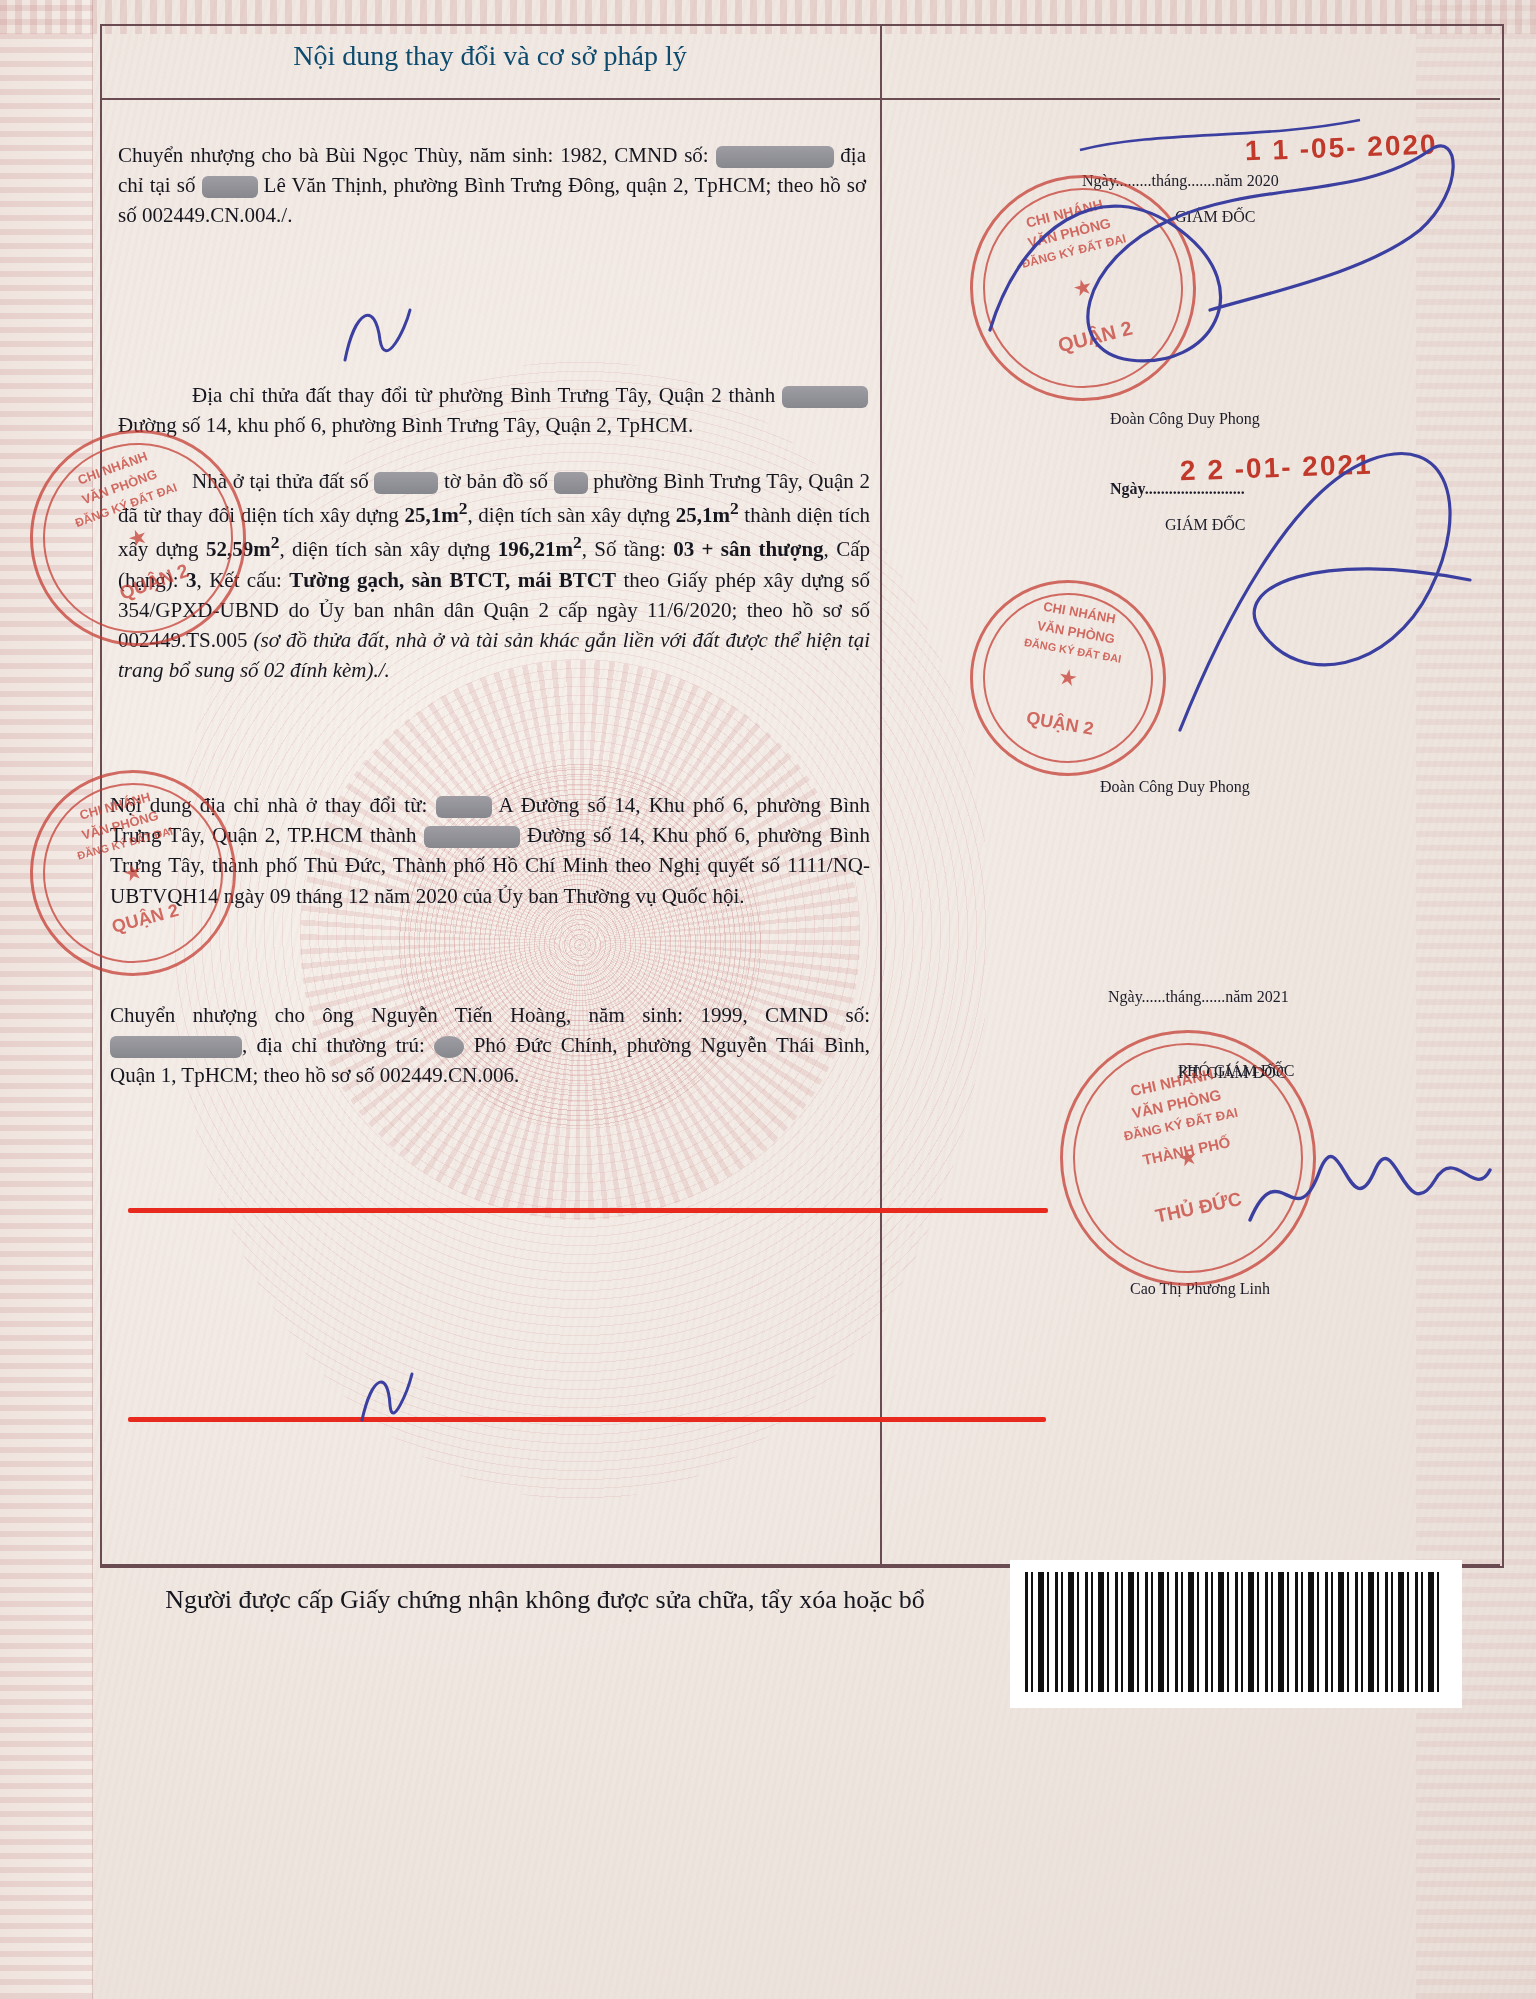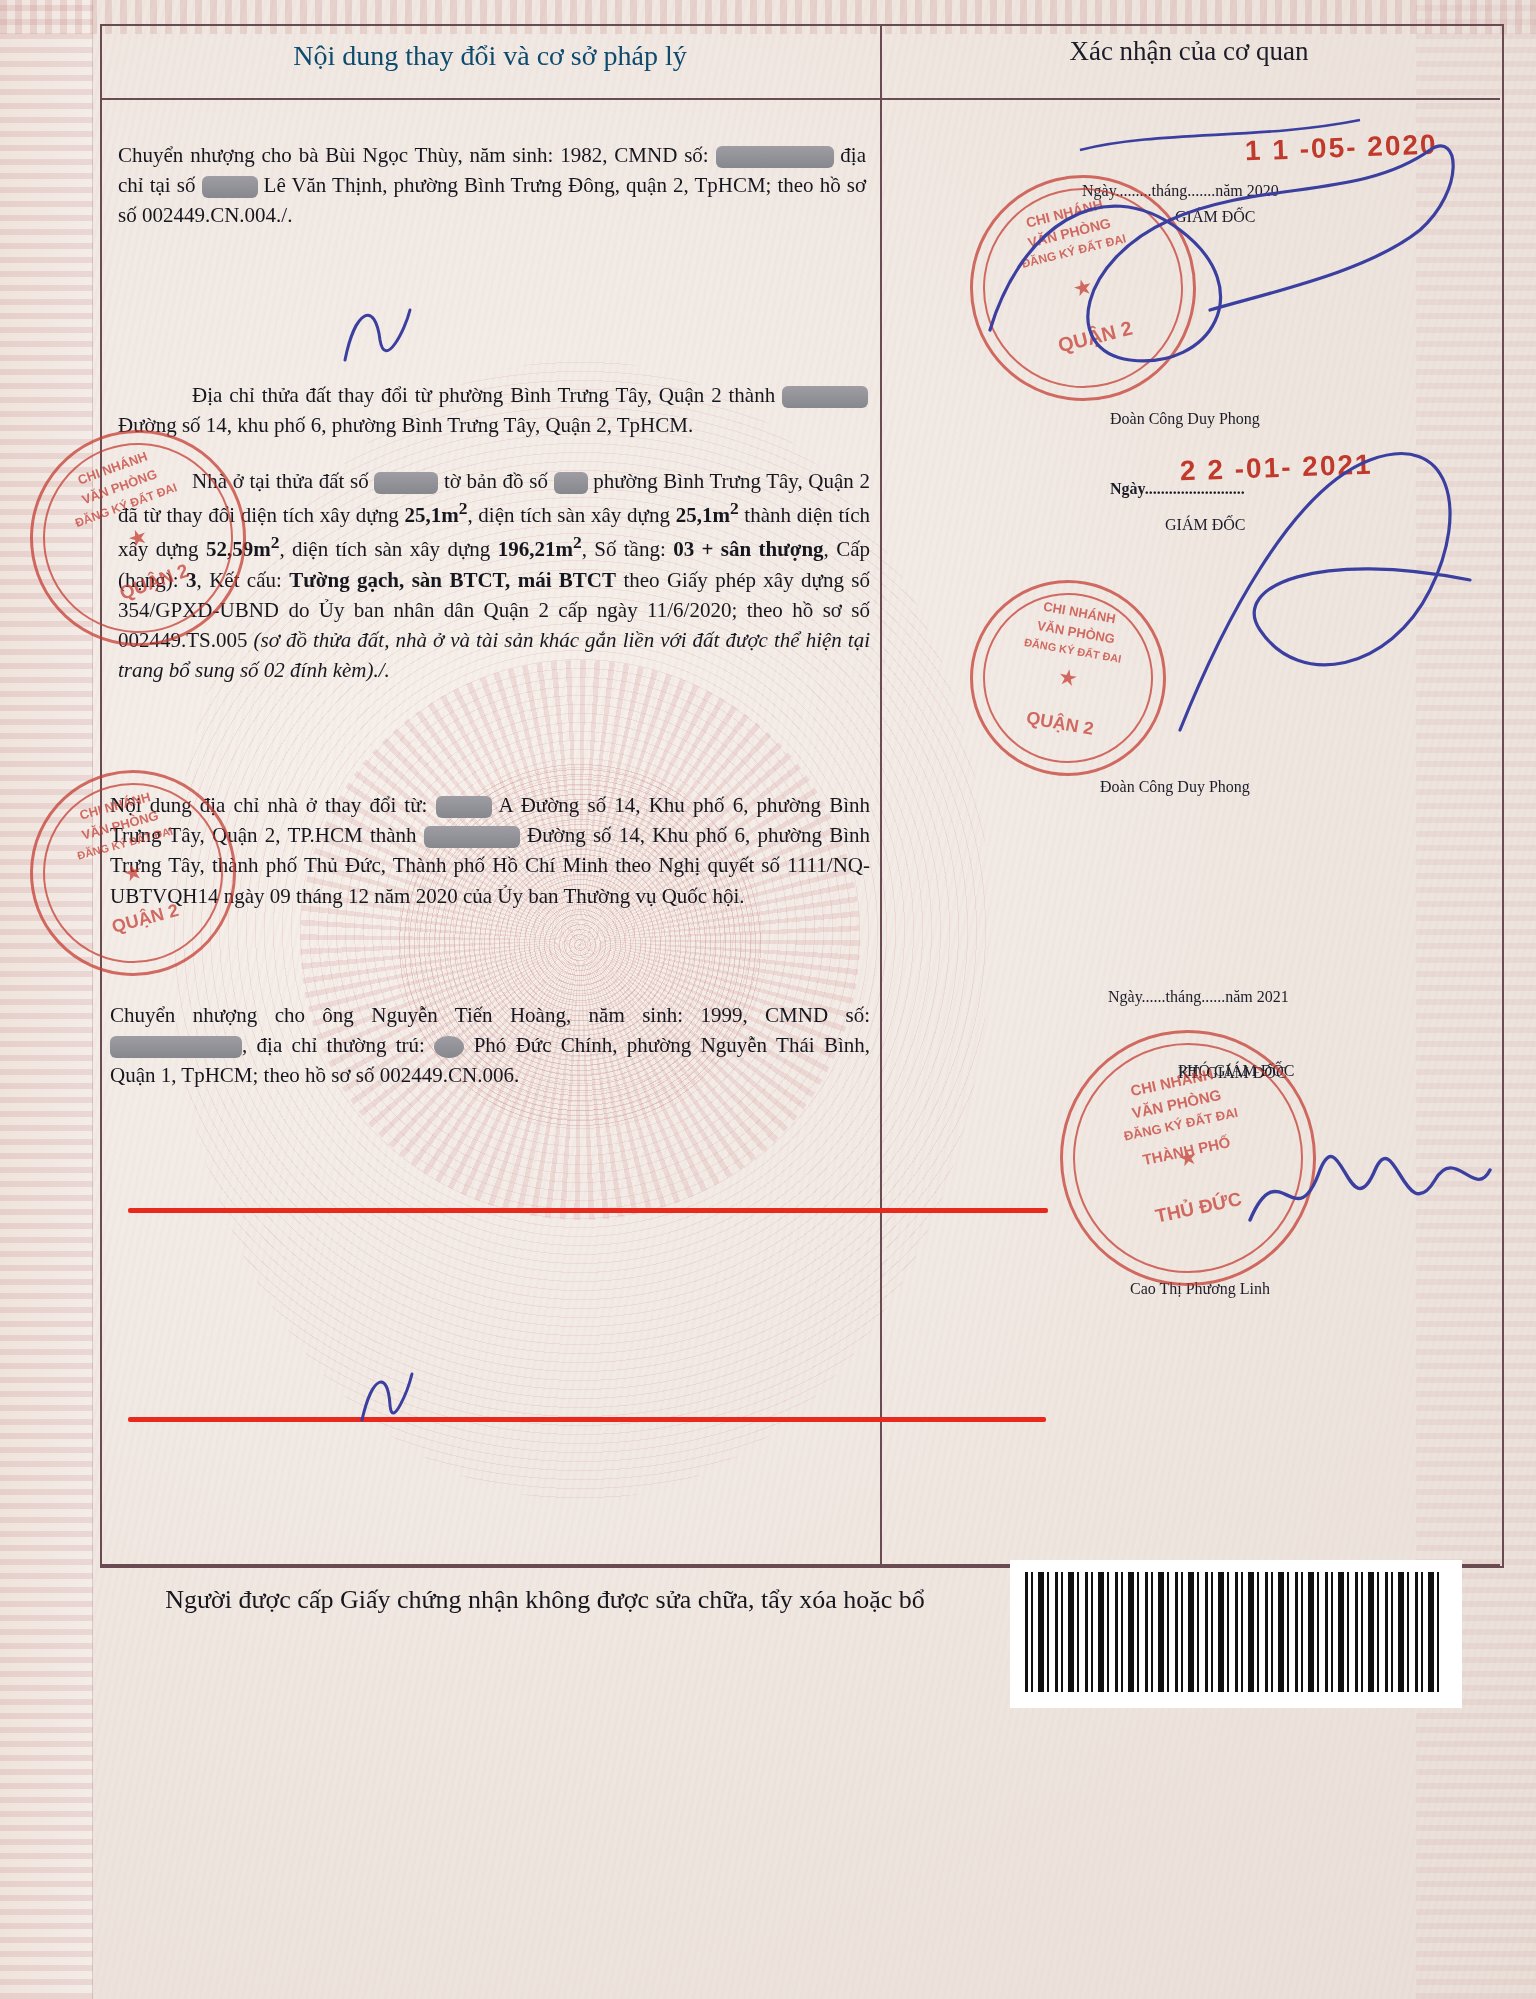--- a/index.html
+++ b/index.html
@@ -193,21 +193,20 @@
 <div class="bindingtop"></div>
 <div class="rightedge"></div>
 
 <div class="frame"></div>
 <div class="vline"></div>
 <div class="hline-head"></div>
 <div class="hline-bottom"></div>
 
 <div class="head-left">Nội dung thay đổi và cơ sở pháp lý</div>
 <div class="head-right">
-  <div>Xác nhận của cơ quan</div>
 </div>
 
 <div class="blk" id="blk1">
   Chuyển nhượng cho bà Bùi Ngọc Thùy, năm sinh: 1982, CMND
   số: <span class="redact" style="width:118px"></span>
   địa chỉ tại số <span class="redact" style="width:56px"></span>
   Lê Văn Thịnh, phường Bình Trưng Đông, quận 2, TpHCM; theo hồ sơ số
   002449.CN.004./.
 </div>
 
@@ -246,21 +245,21 @@
   CMND số: <span class="redact" style="width:132px"></span>,
   địa chỉ thường trú: <span class="redact" style="width:30px;border-radius:50%"></span>
   Phó Đức Chính, phường Nguyễn Thái Bình, Quận 1, TpHCM; theo hồ sơ số
   002449.CN.006.
 </div>
 
 <div class="redline" style="left:128px;top:1208px;width:920px"></div>
 <div class="redline" style="left:128px;top:1417px;width:918px"></div>
 
 <div class="rc handdate" style="left:1245px;top:132px;">1 1 -05- 2020</div>
-<div class="rc date-line" style="left:1082px;top:182px;">Ngày.........tháng.......năm 2020</div>
+<div class="rc date-line" style="left:1082px;top:172px;">Ngày.........tháng.......năm 2020</div>
 <div class="rc role" style="left:1175px;top:208px;">GIÁM ĐỐC</div>
 <div class="rc name" style="left:1110px;top:410px;">Đoàn Công Duy Phong</div>
 
 <div class="rc handdate" style="left:1180px;top:452px;">2 2 -01- 2021</div>
 <div class="rc date-line" style="left:1110px;top:480px;font-weight:bold;">Ngày.........................</div>
 <div class="rc role" style="left:1165px;top:516px;">GIÁM ĐỐC</div>
 <div class="rc name" style="left:1100px;top:778px;">Đoàn Công Duy Phong</div>
 
 <div class="rc date-line" style="left:1108px;top:988px;">Ngày......tháng......năm 2021</div>
 <div class="rc role" style="left:1178px;top:1064px;text-align:center;">KT. GIÁM ĐỐC</div>

